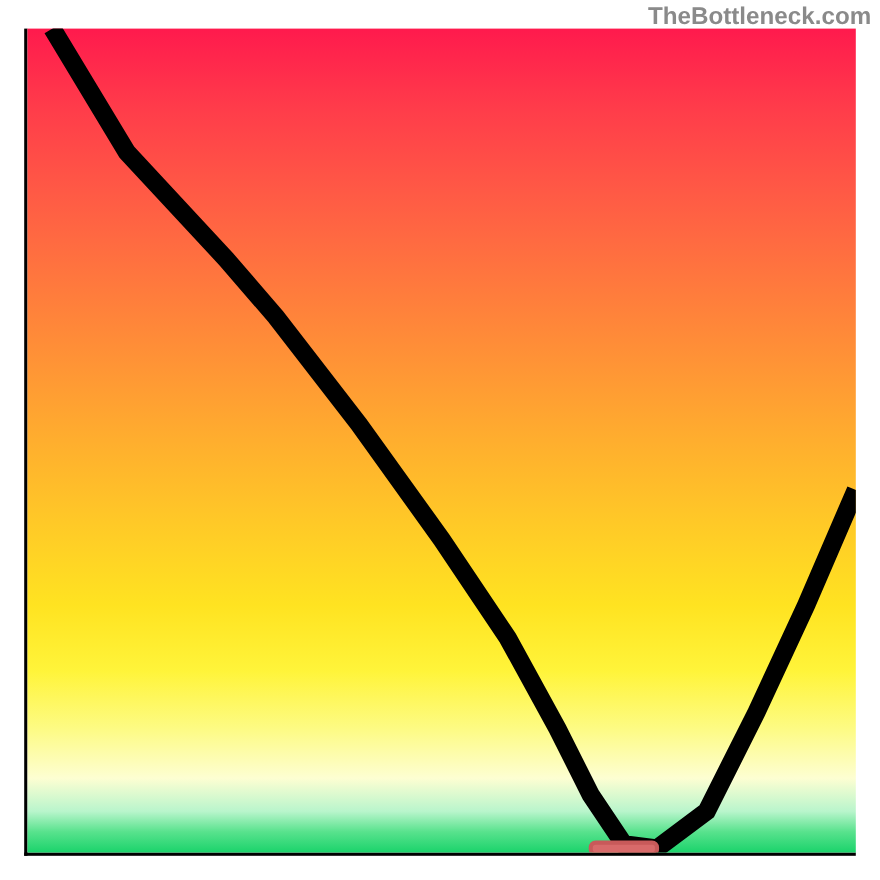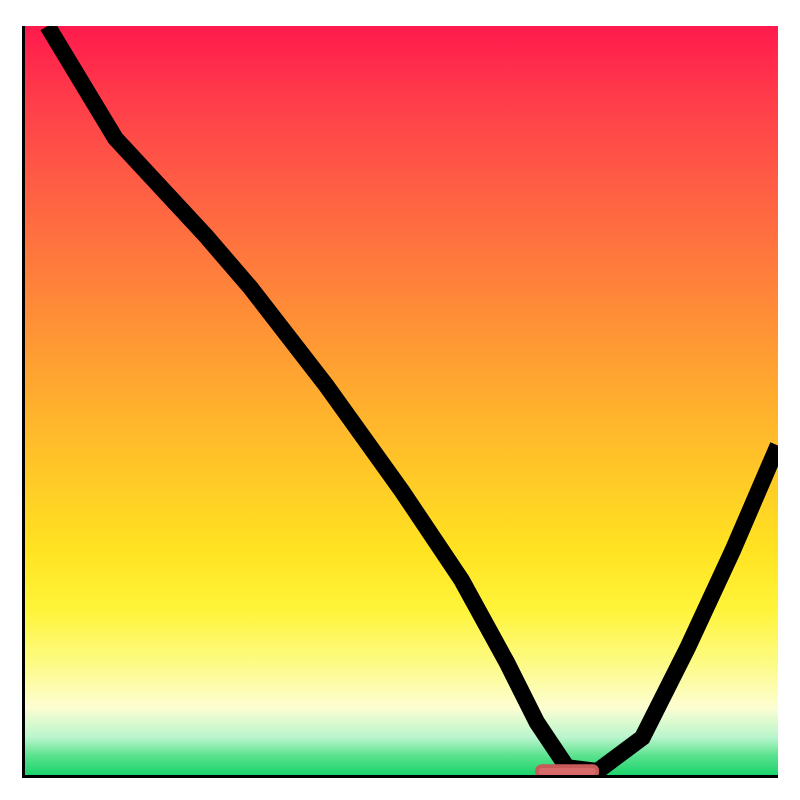--- a/index.html
+++ b/index.html
@@ -69,20 +69,21 @@
   .bar {
     fill: #d86a6a;
     stroke: #c85a5a;
     stroke-width: 0.5;
   }
 </style>
 </head>
 <body>
 
 <div class="container">
+  <div class="watermark">TheBottleneck.com</div>
 
   <div class="plot-frame">
     <div class="gradient"></div>
     <svg class="curve-svg" viewBox="0 0 100 100" preserveAspectRatio="none">
       <path id="curve-path" class="curve-path" d="M3.00 0.00 L12.00 15.00 L24.00 28.00 L30.00 35.00 L40.00 48.00 L50.00 62.00 L58.00 74.00 L64.00 85.00 L68.00 93.00 L72.00 99.00 L76.00 99.50 L82.00 95.00 L88.00 83.00 L94.00 70.00 L100.00 56.00"></path>
       <rect id="optimal-rect" class="bar" x="68.00" y="98.80" width="8.00" height="1.40" rx="0.6" ry="0.6"></rect>
     </svg>
   </div>
 </div>
 

